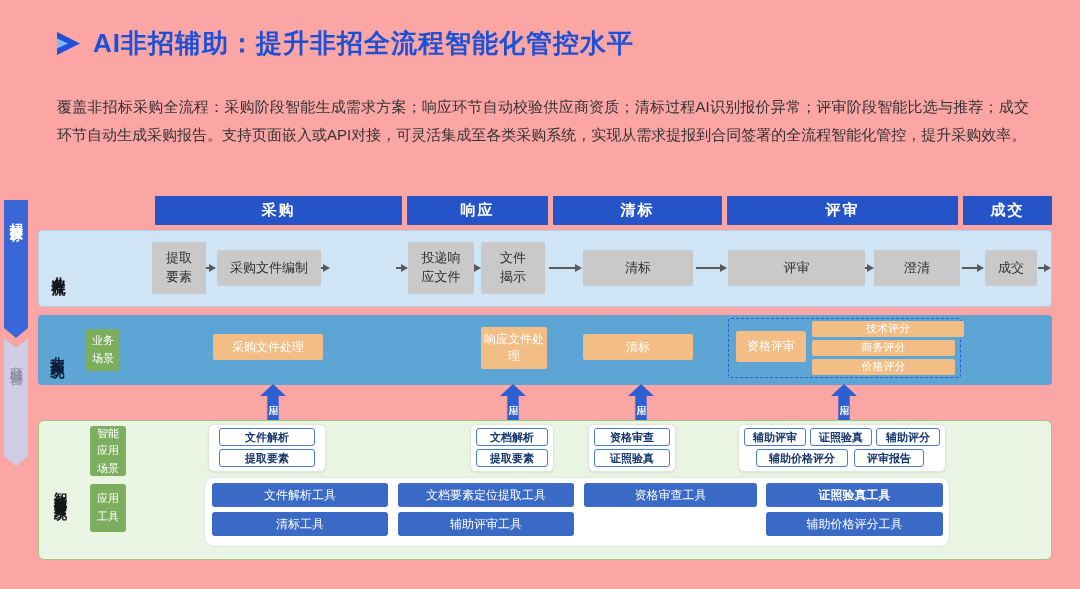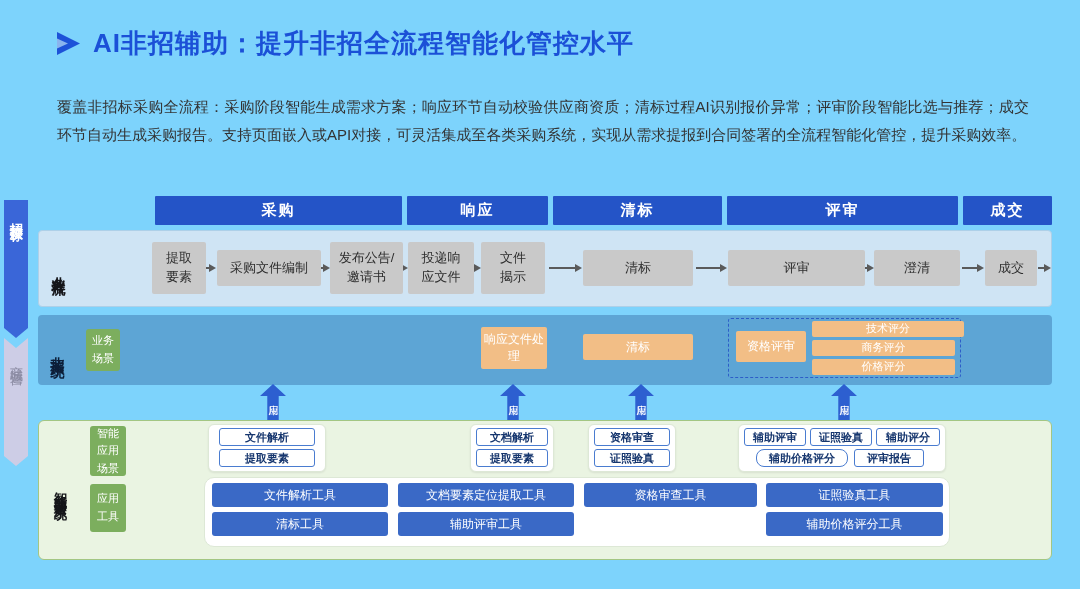--- a/index.html
+++ b/index.html
@@ -1,18 +1,18 @@
 <!DOCTYPE html>
 <html style="--accent_blue: #1b50d7; --ribbon_blue: #3a66d8; --ribbon_gray: #cdcde6; --phase_blue: #2454c7; --band_light_blue: #cfe4f4; --band_mid_blue: #5da5d5; --step_gray: #c9c9c9; --orange: #f2be86; --green_tag: #7cae5e; --apply_blue: #2d5fd0; --band_green: #eaf4e2; --tool_blue: #3a69c6;"><head>
 <meta charset="utf-8">
 <style>
   *{margin:0;padding:0;box-sizing:border-box;}
   html,body{background:#fff;}
   body{font-family:"Liberation Sans","DejaVu Sans",sans-serif;}
-  #page{position:relative;width:1080px;height:589px;background:#7dd3fc;overflow:hidden;}
+  #page{position:relative;width:1080px;height:589px;background:#fca5a5;overflow:hidden;}
   .vtext{writing-mode:vertical-rl;text-orientation:upright;letter-spacing:2px;}
 
   .title-row{position:absolute;left:54px;top:26px;display:flex;align-items:center;gap:12px;}
   .page-title{font-size:26px;font-weight:bold;color:var(--accent_blue,#1b50d7);letter-spacing:1px;}
   .desc{position:absolute;left:57px;top:93px;width:972px;font-size:15px;line-height:1.85;color:#333;text-align:justify;}
 
   .ribbon-top{position:absolute;left:4px;top:200px;width:24px;height:138px;background:var(--ribbon_blue,#3a66d8);
     clip-path:polygon(0 0,100% 0,100% calc(100% - 10px),50% 100%,0 calc(100% - 10px));
     color:#fff;font-weight:bold;font-size:13px;display:flex;align-items:flex-start;justify-content:center;padding-top:12px;}
   .ribbon-bottom{position:absolute;left:4px;top:338px;width:24px;height:128px;background:var(--ribbon_gray,#cdcde6);
@@ -89,34 +89,34 @@
   <div class="harrow" style="left:396px;top:267px;width:5px;"></div>
   <div class="harrow" style="left:468px;top:267px;width:6px;"></div>
   <div class="harrow" style="left:549px;top:267px;width:26px;"></div>
   <div class="harrow" style="left:696px;top:267px;width:24px;"></div>
   <div class="harrow" style="left:860px;top:267px;width:7px;"></div>
   <div class="harrow" style="left:962px;top:267px;width:15px;"></div>
   <div class="harrow" style="left:1038px;top:267px;width:6px;"></div>
 
   <div class="step" style="left:152px;top:242px;width:54px;height:52px;padding:0 9px;">提取要素</div>
   <div class="step" style="left:217px;top:250px;width:104px;height:36px;">采购文件编制</div>
-  <div class="step" style="left:330px;top:242px;width:73px;height:52px;padding:0 4px;">发布公告/邀请书</div>
   <div class="step" style="left:408px;top:242px;width:66px;height:52px;padding:0 12px;">投递响应文件</div>
   <div class="step" style="left:481px;top:242px;width:64px;height:52px;padding:8px 14px;">文件揭示</div>
   <div class="step" style="left:583px;top:250px;width:110px;height:36px;">清标</div>
   <div class="step" style="left:728px;top:250px;width:137px;height:36px;">评审</div>
   <div class="step" style="left:874px;top:250px;width:86px;height:36px;">澄清</div>
   <div class="step" style="left:985px;top:250px;width:52px;height:36px;">成交</div>
 
   <div class="band-nonbid"></div>
   <div class="row-label" style="left:46px;top:317px;width:24px;height:66px;color:#0c1e38;">
     <span class="vtext">非招系统</span>
   </div>
   <div class="gtag" style="left:86px;top:329px;width:34px;height:42px;padding:0 5px;">业务场景</div>
 
+  <div class="obox" style="left:213px;top:334px;width:110px;height:26px;">采购文件处理</div>
   <div class="obox" style="left:481px;top:327px;width:66px;height:42px;padding:0 0;">响应文件处理</div>
   <div class="obox" style="left:583px;top:334px;width:110px;height:26px;">清标</div>
 
   <div class="dashed" style="left:728px;top:318px;width:233px;height:60px;"></div>
   <div class="obox" style="left:736px;top:331px;width:70px;height:31px;">资格评审</div>
   <div class="obox" style="left:812px;top:321px;width:152px;height:16px;font-size:11px;">技术评分</div>
   <div class="obox" style="left:812px;top:340px;width:143px;height:16px;font-size:11px;">商务评分</div>
   <div class="obox" style="left:812px;top:359px;width:143px;height:16px;font-size:11px;">价格评分</div>
 
   <div class="uparrow" style="left:260px;">
@@ -148,25 +148,25 @@
   <div class="sbox" style="left:476px;top:449px;width:72px;height:18px;">提取要素</div>
 
   <div class="scen-wrap" style="left:588px;top:424px;width:88px;height:48px;"></div>
   <div class="sbox" style="left:594px;top:428px;width:76px;height:18px;">资格审查</div>
   <div class="sbox" style="left:594px;top:449px;width:76px;height:18px;">证照验真</div>
 
   <div class="scen-wrap" style="left:738px;top:424px;width:208px;height:48px;"></div>
   <div class="sbox" style="left:744px;top:428px;width:62px;height:18px;">辅助评审</div>
   <div class="sbox" style="left:810px;top:428px;width:62px;height:18px;">证照验真</div>
   <div class="sbox" style="left:876px;top:428px;width:64px;height:18px;">辅助评分</div>
-  <div class="sbox" style="left:756px;top:449px;width:92px;height:18px;border-radius:8px;">辅助价格评分</div>
+  <div class="sbox" style="left:756px;top:449px;width:92px;height:18px;">辅助价格评分</div>
   <div class="sbox" style="left:854px;top:449px;width:70px;height:18px;">评审报告</div>
 
   <div class="tools-panel"></div>
   <div class="tbox" style="left:212px;top:483px;width:176px;height:24px;">文件解析工具</div>
   <div class="tbox" style="left:398px;top:483px;width:176px;height:24px;">文档要素定位提取工具</div>
   <div class="tbox" style="left:584px;top:483px;width:173px;height:24px;">资格审查工具</div>
-  <div class="tbox" style="left:766px;top:483px;width:177px;height:24px;">证照验真工具</div>
+  <div class="tbox" style="left:766px;top:483px;width:177px;height:24px;font-weight:bold;">证照验真工具</div>
   <div class="tbox" style="left:212px;top:512px;width:176px;height:24px;">清标工具</div>
   <div class="tbox" style="left:398px;top:512px;width:176px;height:24px;">辅助评审工具</div>
   <div class="tbox" style="left:766px;top:512px;width:177px;height:24px;">辅助价格评分工具</div>
 
 </div>
 
 </body></html>

